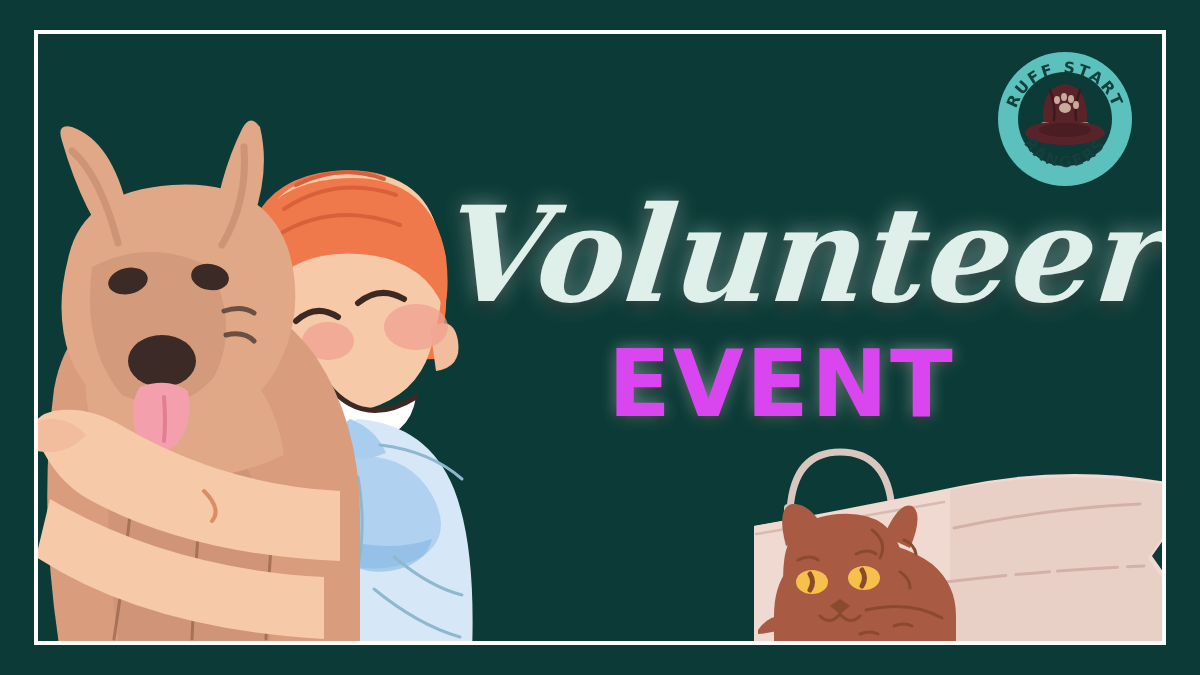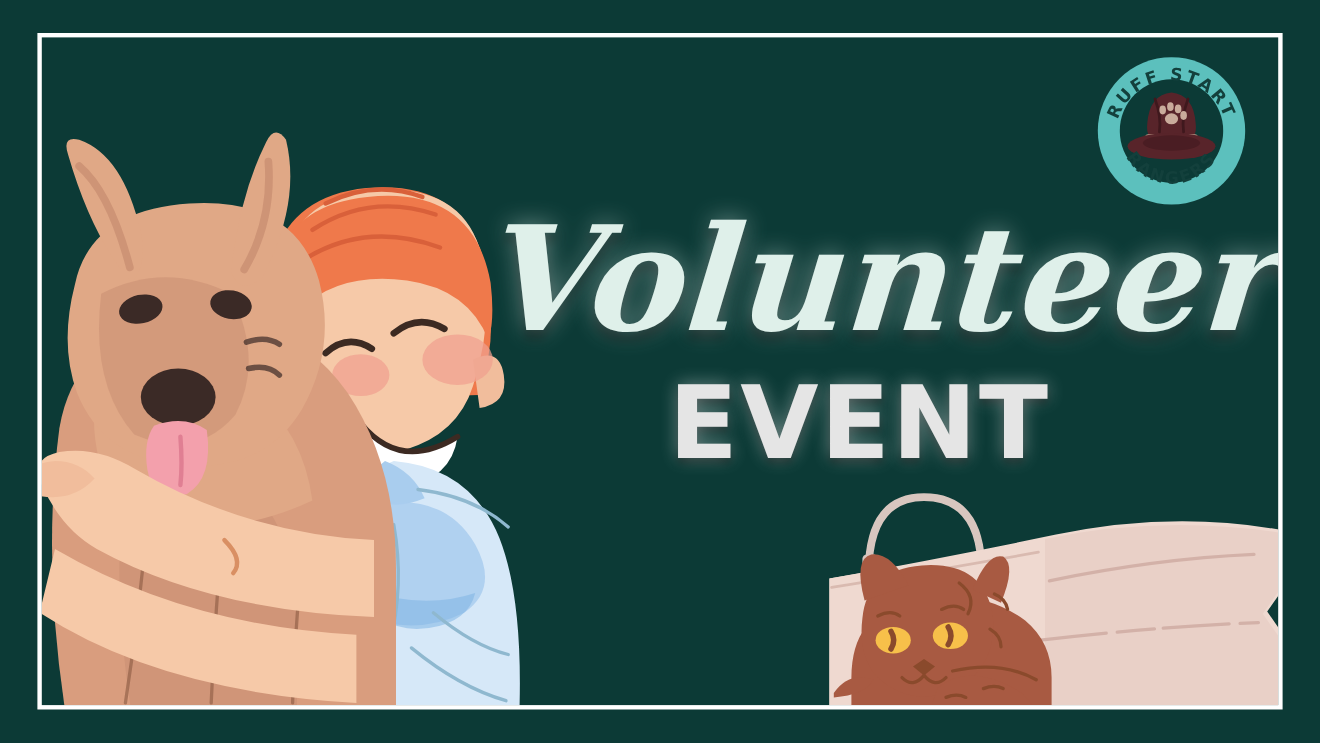--- a/index.html
+++ b/index.html
@@ -46,21 +46,21 @@
     font-family:"DejaVu Serif", serif;
     font-style:italic;font-weight:700;
     text-shadow:0 0 22px rgba(223,240,234,.45),0 8px 9px rgba(0,0,0,.42);
     line-height:1;
     white-space:nowrap;
     transform:skewX(-6deg);
   }
   .line-event{
     position:absolute;left:570px;top:305px;
     font-size:92px;font-weight:700;letter-spacing:2px;
-    color:#e5e5e5;
+    color:#d946ef;
     font-family:"DejaVu Sans", sans-serif;
     text-shadow:0 0 16px rgba(255,255,255,.40),0 5px 7px rgba(0,0,0,.45);
     line-height:1;
     white-space:nowrap;
   }
 
   
   .logo{
     position:absolute;left:958px;top:16px;width:138px;height:138px;z-index:30;
   }

